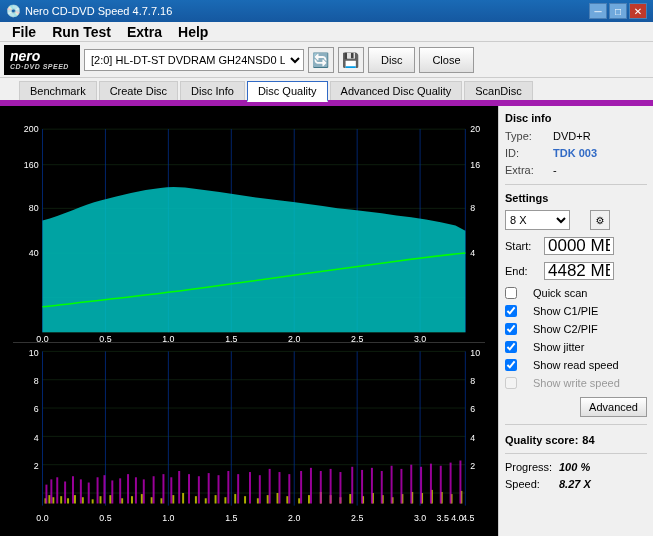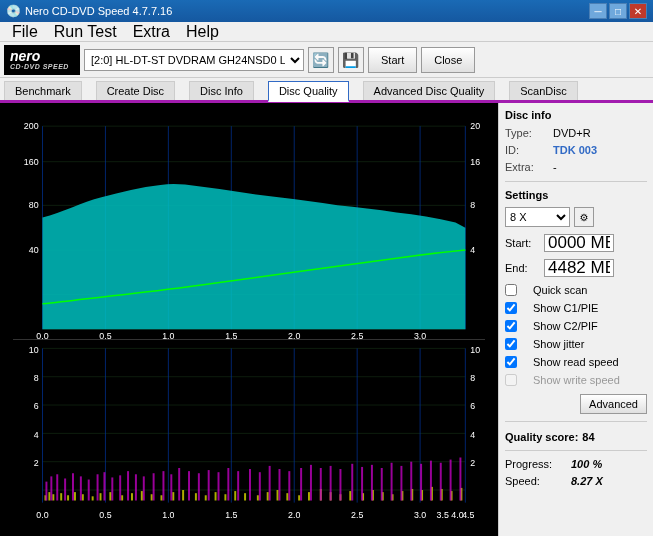--- a/index.html
+++ b/index.html
@@ -29,22 +29,23 @@
       background: #f0f0f0;
       height: 20px;
       display: flex;
       align-items: center;
       border-bottom: 1px solid #ccc;
       padding: 0 4px;
     }
     .menu-item {
       padding: 2px 8px;
       cursor: pointer;
-      font-size: 16px;
+      font-size: 14px;
       color: #000;
+      font-weight: bold;
     }
 
     
     .toolbar {
       background: #f0f0f0;
       height: 36px;
       display: flex;
       align-items: center;
       padding: 2px 4px;
       gap: 4px;
@@ -87,23 +88,23 @@
       border: 1px solid #999;
       background: linear-gradient(to bottom, #ffffff, #e0e0e0);
       cursor: pointer;
       font-size: 11px;
     }
 
     
     .tabs {
       display: flex;
       background: #f0f0f0;
-      border-bottom: 3px solid #a21caf;
-      padding: 3px 4px 0;
-      gap: 14px;
+      border-bottom: 6px solid #a21caf;
+      padding: 3px 19px 0;
+      gap: 2px;
     }
     .tab {
       padding: 3px 10px;
       border: 1px solid #ccc;
       border-bottom: none;
       cursor: pointer;
       background: #e0e0e0;
       font-size: 11px;
       color: #000;
     }
@@ -171,21 +172,21 @@
     }
     .disc-info-label { width: 48px; color: #444; flex-shrink: 0; }
     .disc-info-value { color: #000; }
     .disc-info-value.highlight { color: #316ac5; font-weight: bold; }
 
     .divider { height: 1px; background: #ccc; margin: 3px 0; }
 
     .settings-row {
       display: flex;
       align-items: center;
-      gap: 4px;
+      gap: 20px;
       margin-bottom: 3px;
     }
     .speed-select {
       width: 65px; height: 20px;
       border: 1px solid #999;
       background: white;
       font-size: 11px;
     }
     .small-icon-btn {
       width: 20px; height: 20px;
@@ -235,21 +236,21 @@
     .quality-row {
       display: flex;
       align-items: center;
       gap: 4px;
       font-size: 11px;
       margin-top: 2px;
     }
     .quality-label { font-weight: bold; }
     .quality-value { color: #000; font-weight: bold; }
     .progress-row {
-      display: flex; align-items: center; gap: 16px; font-size: 11px; margin-bottom: 1px;
+      display: flex; align-items: center; gap: 4px; font-size: 11px; margin-bottom: 1px;
     }
     .progress-label { width: 50px; }
     .progress-value { font-weight: bold; font-style: italic; }
 
     
     .chart-svg {
       width: 100%;
       height: 100%;
       position: absolute;
       top: 0; left: 0;
@@ -280,21 +281,21 @@
 <div class="toolbar">
   <div class="nero-logo">
     <span class="nero-main">nero</span>
     <span class="nero-sub">CD·DVD SPEED</span>
   </div>
   <select class="drive-select">
     <option>[2:0] HL-DT-ST DVDRAM GH24NSD0 LH00</option>
   </select>
   <button class="toolbar-icon-btn" title="Refresh">🔄</button>
   <button class="toolbar-icon-btn" title="Save">💾</button>
-  <button class="toolbar-btn">Start</button>
+  <button class="toolbar-btn">Disc</button>
   <button class="toolbar-btn">Close</button>
 </div>
 
 <div class="tabs">
   <div class="tab">Benchmark</div>
   <div class="tab">Create Disc</div>
   <div class="tab">Disc Info</div>
   <div class="tab active">Disc Quality</div>
   <div class="tab">Advanced Disc Quality</div>
   <div class="tab">ScanDisc</div>

